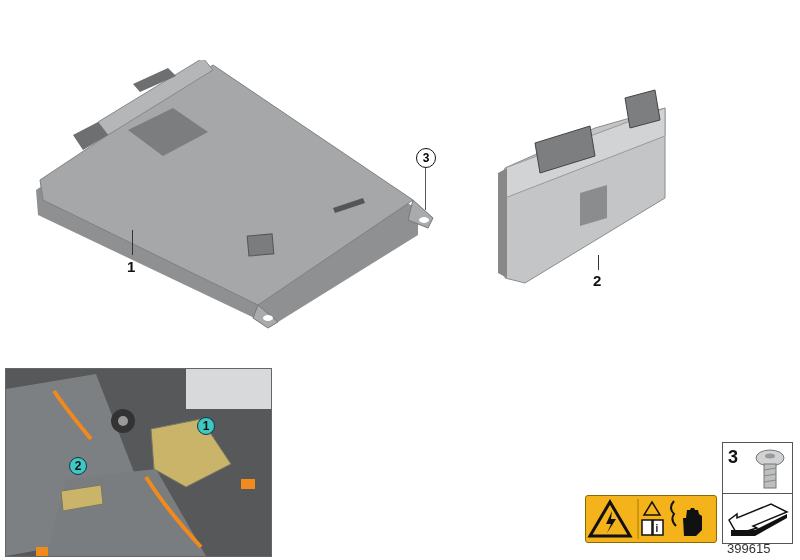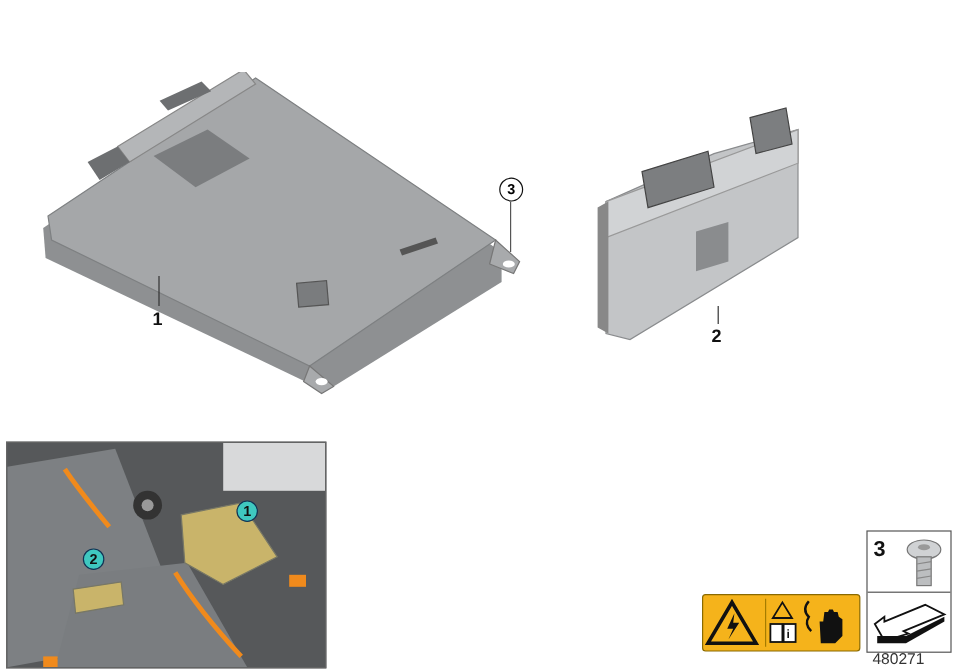--- a/index.html
+++ b/index.html
@@ -99,13 +99,13 @@
     <line x1="11" y1="28" x2="23" y2="26" stroke="#888"></line>
     <line x1="11" y1="34" x2="23" y2="32" stroke="#888"></line>
   </svg>
   <div class="abs" style="left:0;top:50px;width:69px;height:1px;background:#555"></div>
   <svg class="abs" style="left:4px;top:55px" width="62" height="42" viewBox="0 0 62 42">
     <polygon points="2,22 10,16 10,20 44,6 60,14 26,28 30,30 10,36" fill="#fff" stroke="#111" stroke-width="1.5"></polygon>
     <polygon points="4,32 28,32 28,38 4,38" fill="#111"></polygon>
     <polygon points="28,32 60,16 60,20 28,38" fill="#111"></polygon>
   </svg>
 </div>
-<div class="part-id">480271</div>
+<div class="part-id">399615</div>
 
 </body></html>

